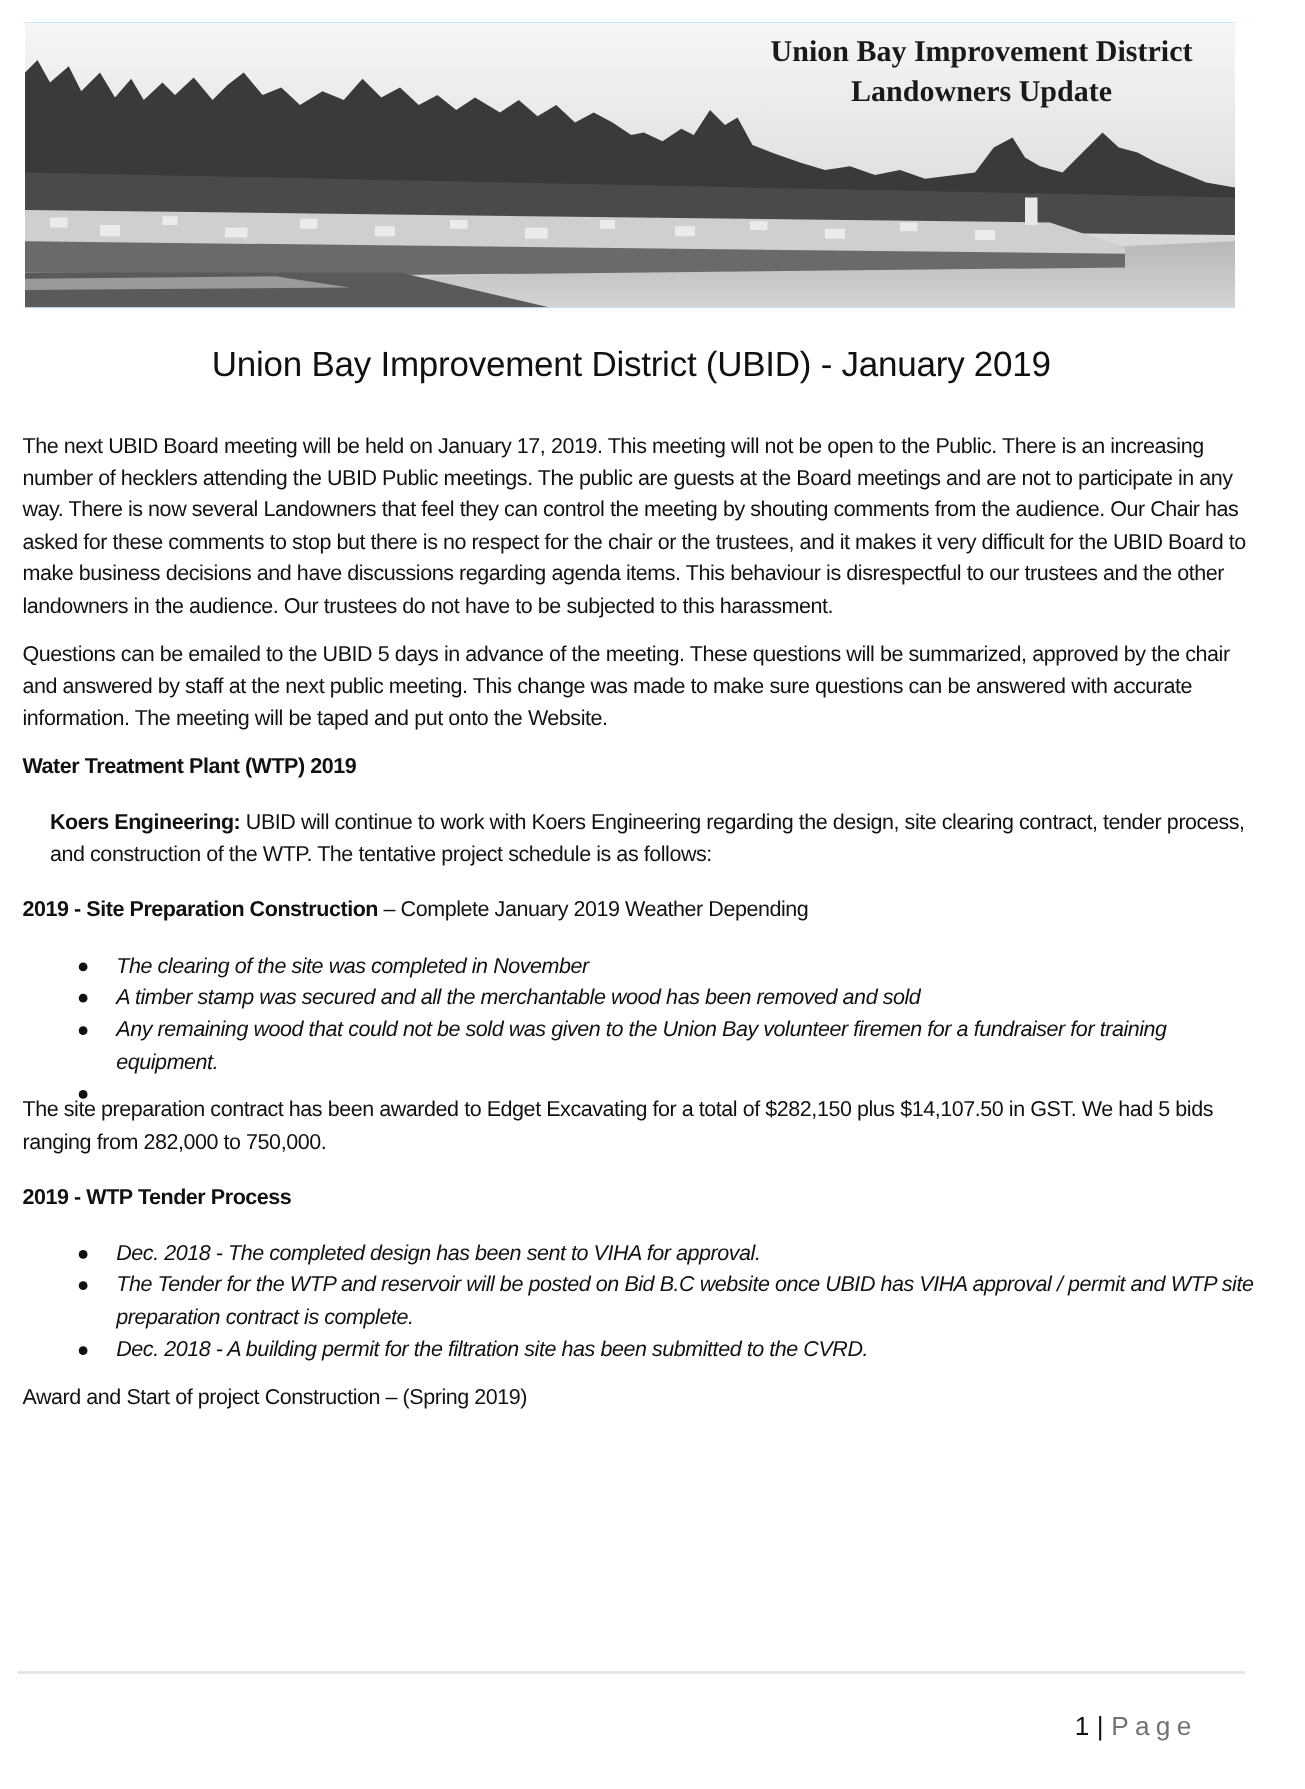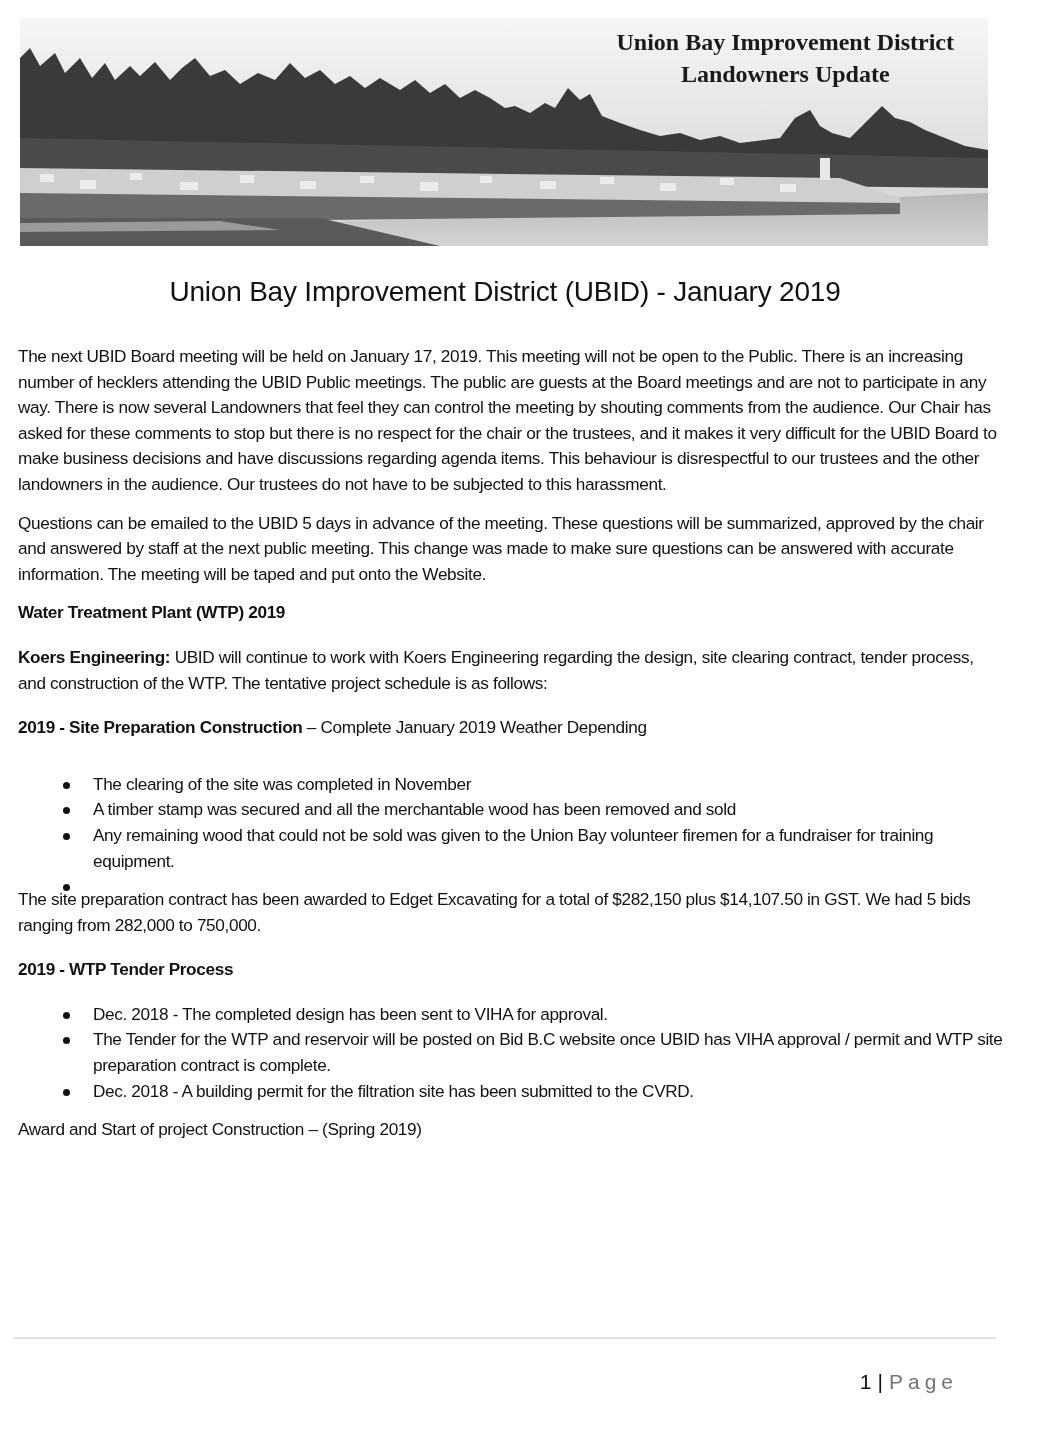--- a/index.html
+++ b/index.html
@@ -11,21 +11,21 @@
     .banner-title { position: absolute; right: 34px; top: 8px; text-align: center;
                     font-family: "Liberation Serif", serif; font-weight: bold;
                     font-size: 24px; line-height: 32px; color: #1a1a1a; }
     .page-title { position: absolute; left: 0; width: 1010px; top: 276px; text-align: center;
                   font-size: 28px; color: #111; letter-spacing: -0.2px; }
     .content { position: absolute; left: 18px; top: 344px; width: 985px;
                font-size: 17.2px; line-height: 25.6px; letter-spacing: -0.35px; }
     .content p { margin: 0 0 13px 0; }
     .content h3 { font-size: 17.2px; font-weight: bold; margin: 0 0 19px 0; line-height: 25.6px; }
     .content .bold { font-weight: bold; }
-    ul.bullets { list-style: none; margin: 16px 0 13px 0; padding: 0 0 0 75px; }
+    ul.bullets { list-style: none; margin: 16px 0 13px 0; padding: 0 0 0 75px; font-style: italic; }
     ul.bullets li { position: relative; margin: 0; }
     ul.bullets li .dot { position: absolute; left: -30px; top: 10px; width: 7px; height: 7px;
                          border-radius: 50%; background: #111; }
     .footer-rule { position: absolute; left: 14px; top: 1337px; width: 982px; height: 2px; background: #e2e2e2; }
     .page-num { position: absolute; right: 86px; top: 1370px; font-size: 21px; }
     .page-num .num { color: #111; }
     .page-num .sep { color: #111; margin: 0 6px; }
     .page-num .word { color: #737373; letter-spacing: 5px; margin-top: 28px; }
   </style>
 </head>
@@ -81,25 +81,25 @@
 </div>
 
 <div class="page-title">Union Bay Improvement District (UBID) - January 2019</div>
 
 <div class="content">
   <p>The next UBID Board meeting will be held on January 17, 2019.  This meeting will not be open to the Public.  There is an increasing number of hecklers attending the UBID Public meetings. The public are guests at the Board meetings and are not to participate in any way. There is now several Landowners that feel they can control the meeting by shouting comments from the audience. Our Chair has asked for these comments to stop but there is no respect for the chair or the trustees, and it makes it very difficult for the UBID Board to make business decisions and have discussions regarding agenda items. This behaviour is disrespectful to our trustees and the other landowners in the audience. Our trustees do not have to be subjected to this harassment.</p>
   <p>Questions can be emailed to the UBID 5 days in advance of the meeting.  These questions will be summarized, approved by the chair and answered by staff at the next public meeting. This change was made to make sure questions can be answered with accurate information. The meeting will be taped and put onto the Website.</p>
 
   <h3>Water Treatment Plant (WTP) 2019</h3>
 
-  <p style="margin-bottom:19px;">
+  <p style="margin-bottom:19px;margin-left:22px;">
     <span class="bold">Koers Engineering:</span><span> UBID will continue to work with Koers Engineering regarding the design, site clearing contract, tender process, and construction of the WTP. The tentative project schedule is as follows:</span>
   </p>
 
-  <p style="margin-bottom:31px;">
+  <p style="margin-bottom:19px;">
     <span class="bold">2019 - Site Preparation Construction</span><span> – Complete January 2019 Weather Depending</span>
   </p>
 
   <ul class="bullets">
     <li><span class="dot"></span><span>The clearing of the site was completed in November</span></li>
     <li><span class="dot"></span><span>A timber stamp was secured and all the merchantable wood has been removed and sold</span></li>
     <li><span class="dot"></span><span>Any remaining wood that could not be sold was given to the Union Bay volunteer firemen for a fundraiser for training equipment.</span></li>
     <li><span class="dot"></span></li>
   </ul>
 

